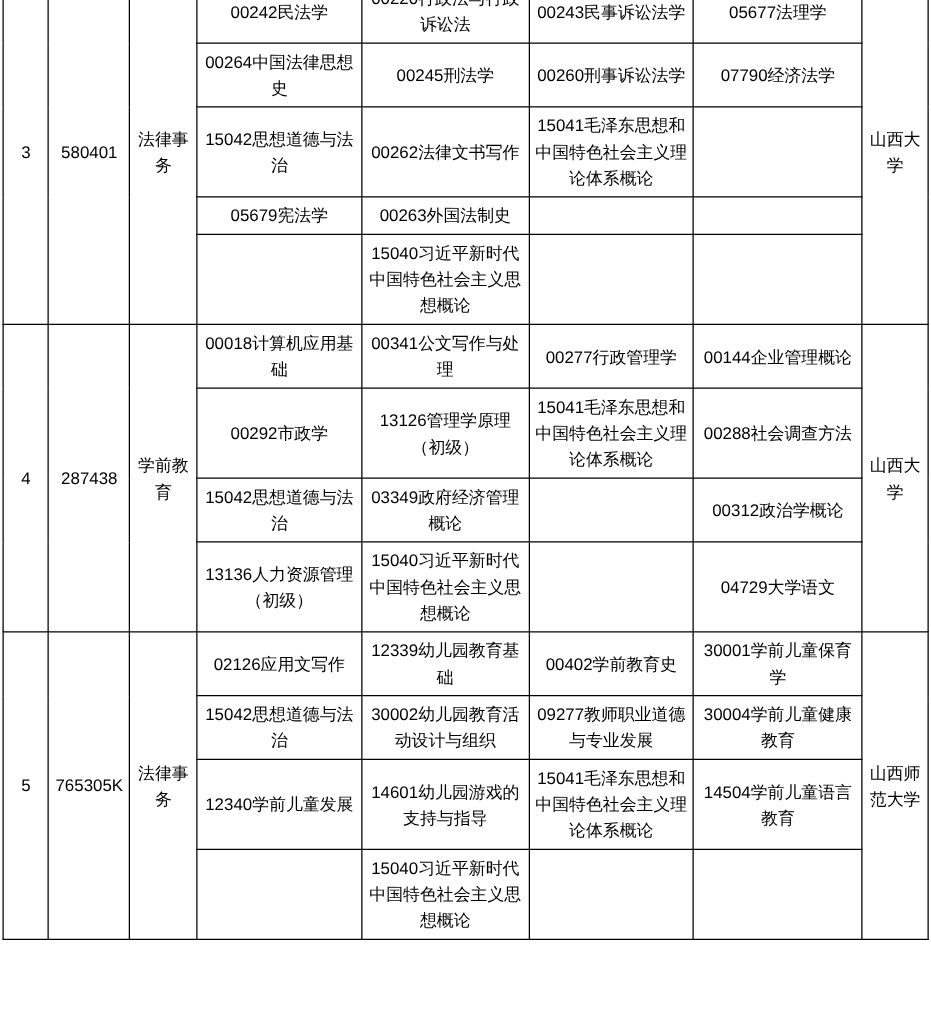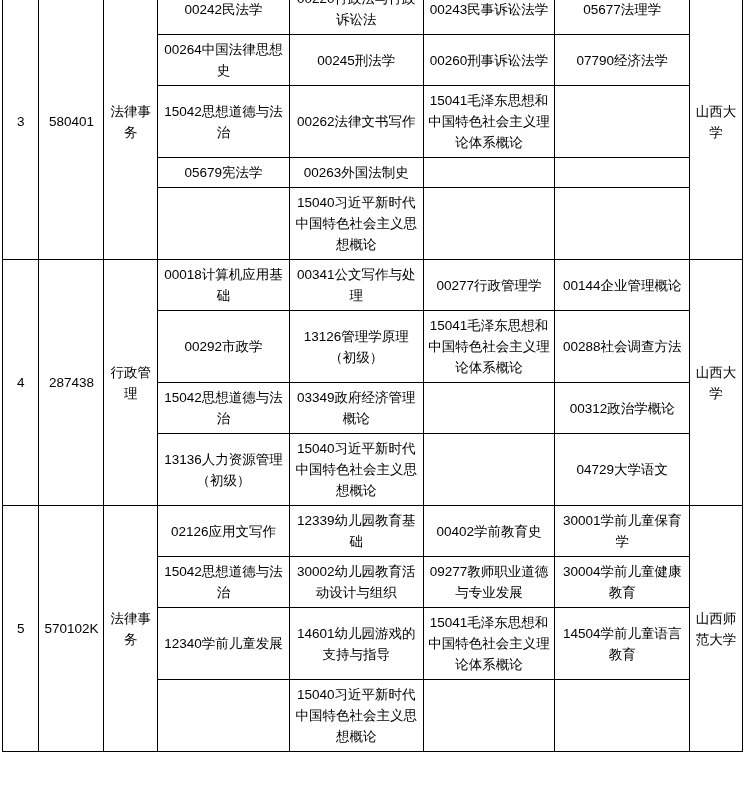--- a/index.html
+++ b/index.html
@@ -96,21 +96,21 @@
       <tr>
         <td class="c-s1 blank"></td>
         <td class="c-s2">15040习近平新时代中国特色社会主义思想概论</td>
         <td class="c-s3 blank"></td>
         <td class="c-s4 blank"></td>
       </tr>
 
       <tr>
         <td class="c-no" rowspan="4">4</td>
         <td class="c-code" rowspan="4">287438</td>
-        <td class="c-major" rowspan="4">行政管理</td>
+        <td class="c-major" rowspan="4">学前教育</td>
         <td class="c-s1">00018计算机应用基础</td>
         <td class="c-s2">00341公文写作与处理</td>
         <td class="c-s3">00277行政管理学</td>
         <td class="c-s4">00144企业管理概论</td>
         <td class="c-school" rowspan="4">山西大学</td>
       </tr>
       <tr>
         <td class="c-s1">00292市政学</td>
         <td class="c-s2">13126管理学原理（初级）</td>
         <td class="c-s3">15041毛泽东思想和中国特色社会主义理论体系概论</td>
@@ -124,21 +124,21 @@
       </tr>
       <tr>
         <td class="c-s1">13136人力资源管理（初级）</td>
         <td class="c-s2">15040习近平新时代中国特色社会主义思想概论</td>
         <td class="c-s3 blank"></td>
         <td class="c-s4">04729大学语文</td>
       </tr>
 
       <tr>
         <td class="c-no" rowspan="4">5</td>
-        <td class="c-code" rowspan="4">570102K</td>
+        <td class="c-code" rowspan="4">765305K</td>
         <td class="c-major" rowspan="4">法律事务</td>
         <td class="c-s1">02126应用文写作</td>
         <td class="c-s2">12339幼儿园教育基础</td>
         <td class="c-s3">00402学前教育史</td>
         <td class="c-s4">30001学前儿童保育学</td>
         <td class="c-school" rowspan="4">山西师范大学</td>
       </tr>
       <tr>
         <td class="c-s1">15042思想道德与法治</td>
         <td class="c-s2">30002幼儿园教育活动设计与组织</td>

